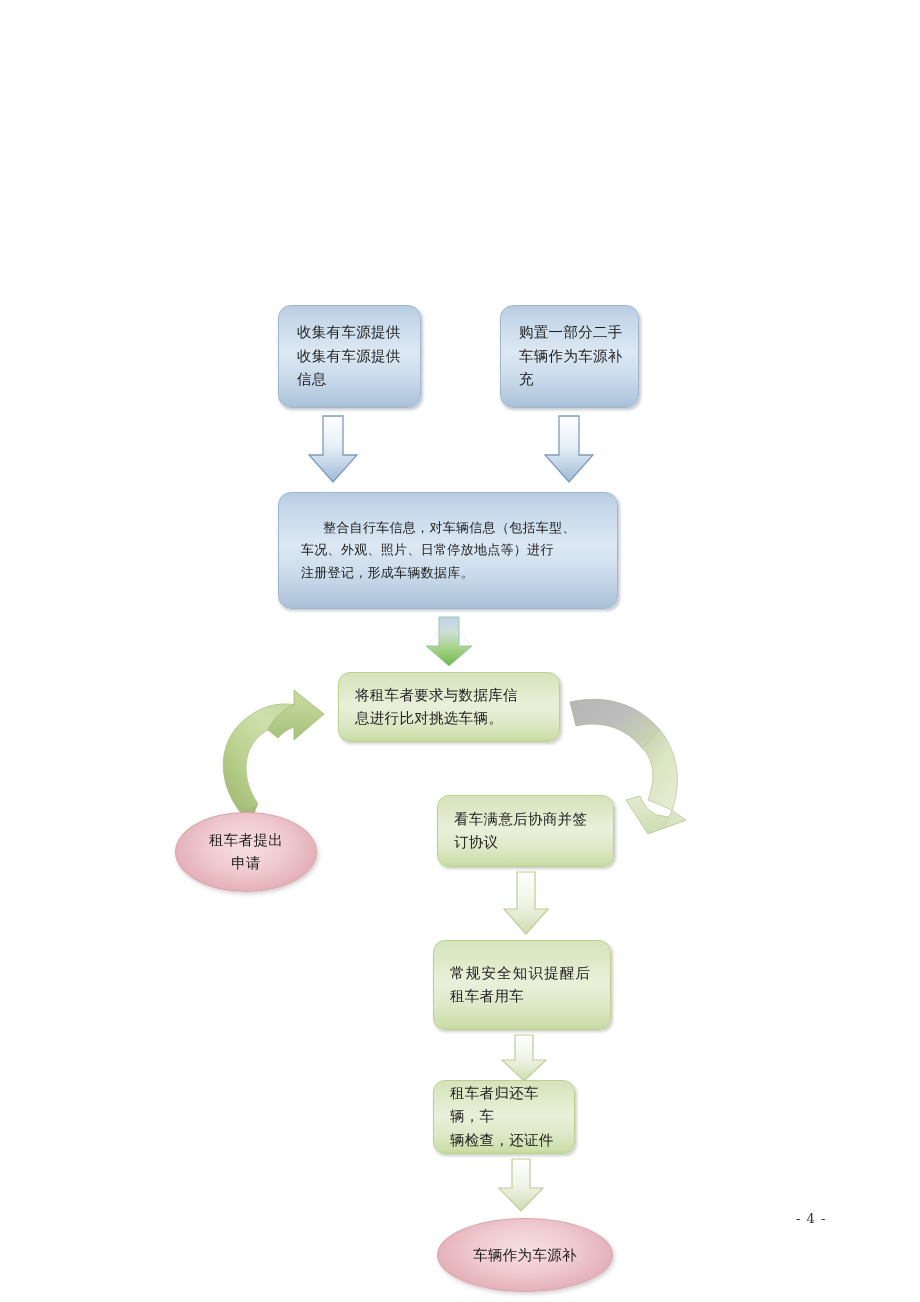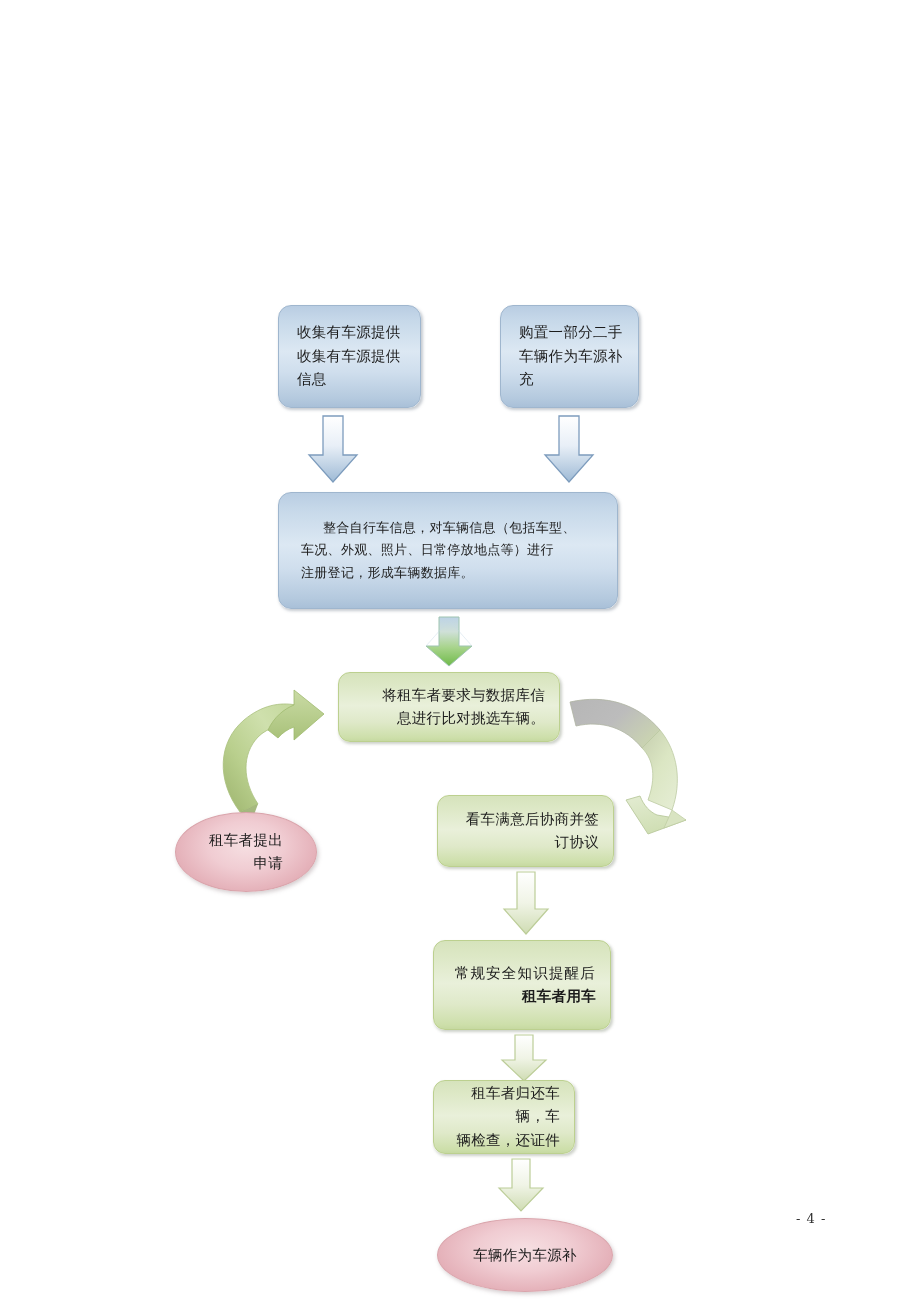--- a/index.html
+++ b/index.html
@@ -60,21 +60,21 @@
     background: linear-gradient(to bottom,
         #d6e3bc 0%,
         #dde8c6 18%,
         #e9f0da 48%,
         #dfe9c9 72%,
         #cddfaa 95%,
         #c6d9a1 100%);
     box-shadow: 1.5px 2px 3px rgba(130,140,120,0.40);
     padding: 12px 14px 12px 16px;
   }
-  .box-green .txt { color: #1c1c1c; text-align: right; }
+  .box-green .txt { color: #1c1c1c; }
 
   
   .ellipse-pink {
     position: absolute;
     border-radius: 50%;
     border: 1px solid #d9a4ab;
     background: radial-gradient(ellipse at 50% 42%,
         #f6dfe2 0%,
         #f0ccd2 38%,
         #e5b2ba 70%,
@@ -232,21 +232,21 @@
     <path d="M 100,42
              C 118,64 122,94 112,122
              L 88,112
              C 96,90 94,72 82,60
              Z" fill="url(#gCurveRightBody)" stroke="#bccaa2" stroke-width="0.8" stroke-linejoin="round"></path>
 
     <path d="M 126,132 L 88,146 L 66,112 L 80,108 C 84,118 90,124 97,127 Z" fill="url(#gCurveRightHead)" stroke="#b9c89c" stroke-width="0.9" stroke-linejoin="round"></path>
     <path d="M 112,122 L 126,132 L 104,140 Z" fill="#d9e4c2" stroke="#bdcba1" stroke-width="0.7"></path>
   </svg>
 
-  <div class="ellipse-pink" style="left:175px; top:812px; width:140px; height:78px;text-align:right;">
+  <div class="ellipse-pink" style="left:175px; top:812px; width:140px; height:78px;">
     <div class="txt">
       <div>租车者提出</div>
       <div>申请</div>
     </div>
   </div>
 
   <div class="node box-green" style="left:437px; top:795px; width:177px; height:72px;">
     <div class="txt">
       <div>看车满意后协商并签</div>
       <div>订协议</div>
@@ -260,21 +260,21 @@
         <stop offset="50%" stop-color="#f0f4e6"></stop>
         <stop offset="100%" stop-color="#cfdcb3"></stop>
       </linearGradient>
     </defs>
     <path d="M 17,1 L 35,1 L 35,38 L 48,38 L 26,63 L 4,38 L 17,38 Z" fill="url(#gGreenArrow1)" stroke="#bccd98" stroke-width="1.2"></path>
   </svg>
 
   <div class="node box-green" style="left:433px; top:940px; width:178px; height:90px;">
     <div class="txt" style="letter-spacing:1.2px;">
       <div>常规安全知识提醒后</div>
-      <div style="letter-spacing:0.3px;font-weight:bold;">租车者用车</div>
+      <div style="letter-spacing:0.3px;">租车者用车</div>
     </div>
   </div>
 
   <svg class="arrow" style="left:498px; top:1034px;" width="52" height="50" viewBox="0 0 52 50">
     <defs>
       <linearGradient id="gGreenArrow2" x1="0" y1="0" x2="0" y2="1">
         <stop offset="0%" stop-color="#ffffff"></stop>
         <stop offset="50%" stop-color="#f0f4e6"></stop>
         <stop offset="100%" stop-color="#cfdcb3"></stop>
       </linearGradient>

